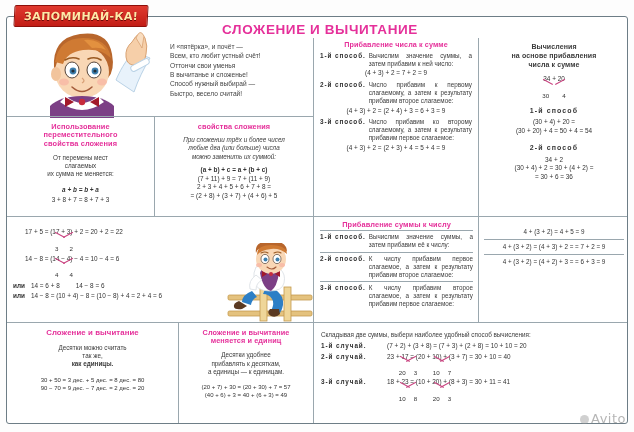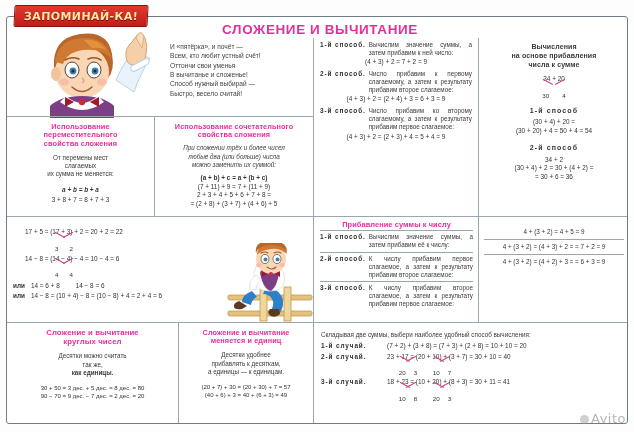--- a/index.html
+++ b/index.html
@@ -199,20 +199,21 @@
   </div>
 
   <div class="vline" style="left:313px;top:38px;height:78px;"></div>
   <div class="vline" style="left:478px;top:38px;height:178px;"></div>
   <div class="hline" style="left:7px;top:116px;width:306px;"></div>
   <div class="vline" style="left:154px;top:116px;height:100px;"></div>
   <div class="hline" style="left:7px;top:216px;width:620px;"></div>
   <div class="vline" style="left:313px;top:116px;height:100px;"></div>
 
   <div class="cell" style="left:316px;top:39px;width:160px;height:176px;padding:2px 4px;">
+    <div class="hdr-pink" style="font-size:7.2px;margin-bottom:3px;">Прибавление числа к сумме</div>
 
     <div class="way">
       <span class="way-n">1-й способ.</span>
       <span class="way-t">Вычислим значение суммы, а затем прибавим к ней число:</span>
     </div>
     <div class="fml" style="margin:1px 0 3px;">(4 + 3) + 2 = 7 + 2 = 9</div>
 
     <div class="way">
       <span class="way-n">2-й способ.</span>
       <span class="way-t">Число прибавим к первому слагаемому, а затем к результату прибавим второе слагаемое:</span>
@@ -262,21 +263,20 @@
       <div>От перемены мест</div>
       <div>слагаемых</div>
       <div>их сумма не меняется:</div>
     </div>
     <div class="fml b i" style="margin-top:7px;">a + b = b + a</div>
     <div class="fml" style="margin-top:2px;">3 + 8 + 7 = 8 + 7 + 3</div>
   </div>
 
   <div class="cell" style="left:157px;top:119px;width:154px;height:95px;padding:4px 4px;">
     <div class="hdr-pink" style="font-size:7.3px;">
-      <div>Использование сочетательного</div>
       <div>свойства сложения</div>
     </div>
     <div class="body-txt i" style="margin-top:5px;">
       <div>При сложении трёх и более чисел</div>
       <div>любые два (или больше) числа</div>
       <div>можно заменить их суммой:</div>
     </div>
     <div class="fml b" style="margin-top:5px;">(a + b) + c = a + (b + c)</div>
     <div class="fml">(7 + 11) + 9 = 7 + (11 + 9)</div>
     <div class="fml">2 + 3 + 4 + 5 + 6 + 7 + 8 =</div>
@@ -394,21 +394,20 @@
       <tr>
         <td>4 + (3 + 2) = (4 + 2) + 3 = = 6 + 3 = 9</td>
       </tr>
     </tbody>
       </table>
   </div>
 
   <div class="cell" style="left:8px;top:325px;width:169px;height:96px;padding:4px 4px;">
     <div class="hdr-pink" style="font-size:7.8px;">
       <div>Сложение и вычитание</div>
-      <div>круглых чисел</div>
     </div>
     <div class="body-txt" style="margin-top:6px;">
       <div>Десятки можно считать</div>
       <div>так же,</div>
       <div class="b">как единицы.</div>
     </div>
     <div class="fml" style="margin-top:7px;font-size:6px;">30 + 50 = 3 дес. + 5 дес. = 8 дес. = 80</div>
     <div class="fml" style="font-size:6px;">90 − 70 = 9 дес. − 7 дес. = 2 дес. = 20</div>
   </div>
 

